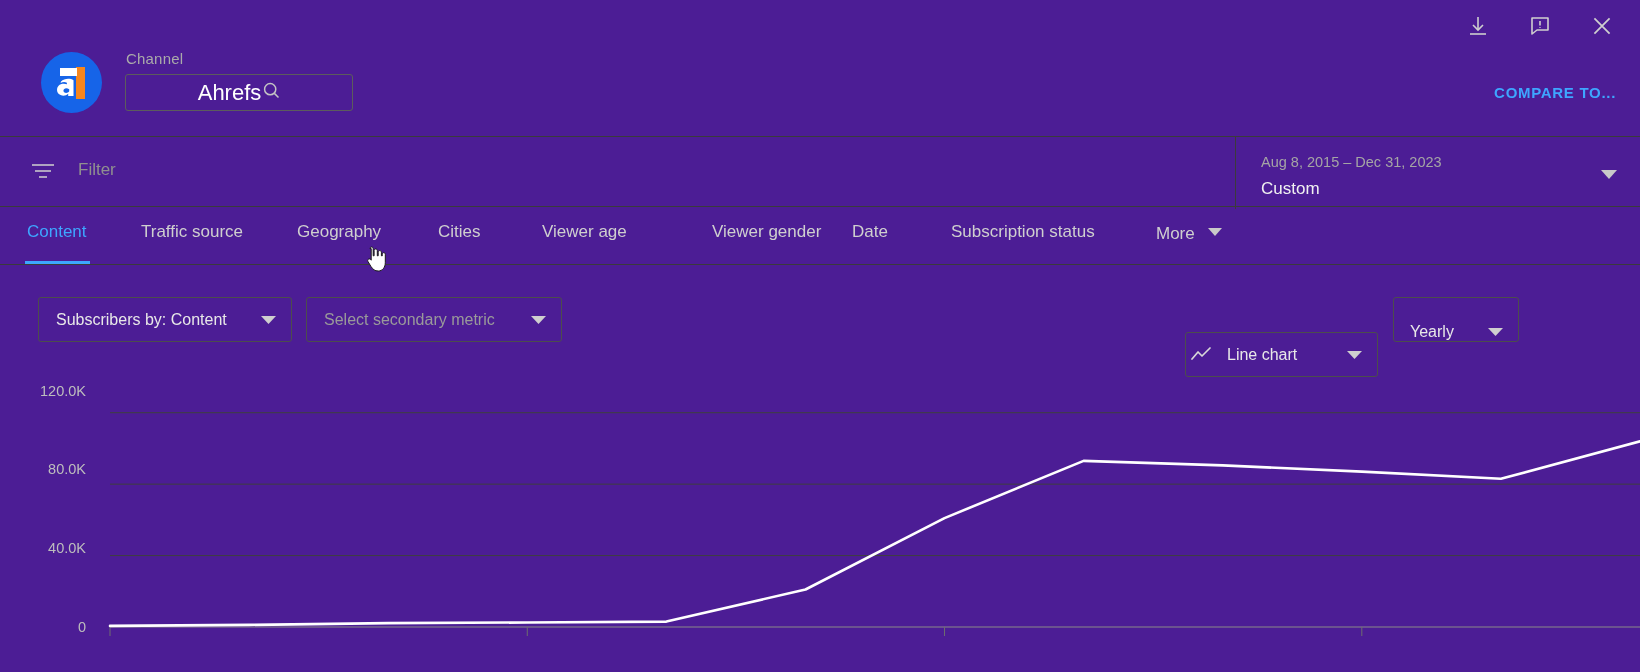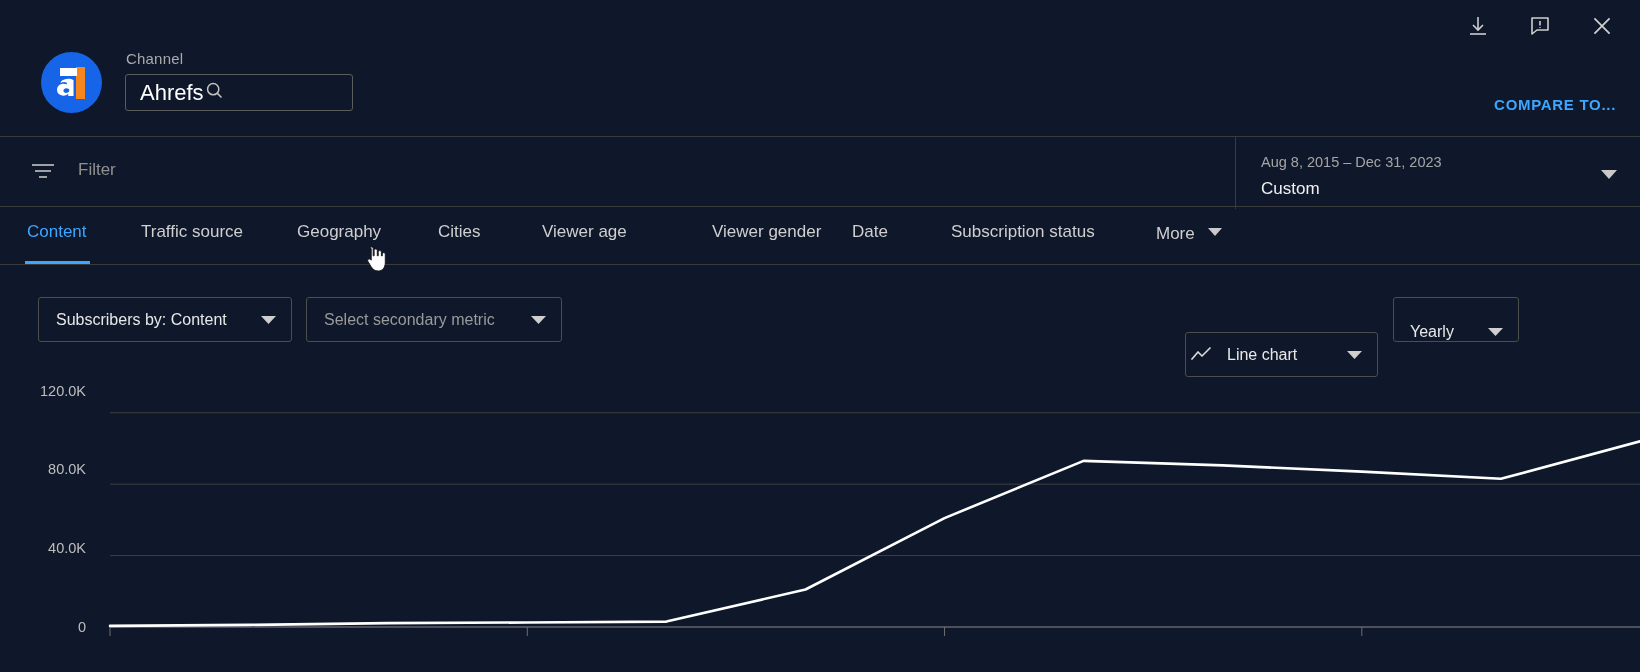--- a/index.html
+++ b/index.html
@@ -2,38 +2,38 @@
 <html><head>
 <meta charset="utf-8">
 <style>
   html,body{margin:0;padding:0;}
   body{
     width:1640px;height:672px;overflow:hidden;
     background:#282828;color:#fff;
     font-family:"Liberation Sans","DejaVu Sans",sans-serif;
     -webkit-font-smoothing:antialiased;
   }
-  .app{position:relative;width:1640px;height:672px;background:#0f172a;}
+  .app{position:relative;width:1640px;height:672px;background:#4c1d95;}
 
   
   .winbar{position:absolute;top:0;right:0;height:52px;display:flex;align-items:center;gap:30px;padding-right:22px;}
   .winbtn{width:32px;height:32px;display:flex;align-items:center;justify-content:center;cursor:pointer;}
   .winbtn svg{display:block;}
 
   
   .header{position:absolute;left:0;top:0;width:1640px;height:136px;border-bottom:1px solid #3b3b3b;}
   .logo{position:absolute;left:41px;top:52px;width:61px;height:61px;border-radius:50%;
         background:#1664e8;display:flex;align-items:center;justify-content:center;}
   .logo svg{display:block;}
   .chan-label{position:absolute;left:126px;top:50px;font-size:15px;color:#aaa;letter-spacing:.2px;}
   .chan-box{position:absolute;left:125px;top:74px;width:228px;height:37px;
             border:1px solid #5c5c5c;border-radius:3px;display:flex;align-items:center;
-            justify-content:flex-start;padding:0 12px 0 14px;box-sizing:border-box;cursor:text;}
+            justify-content:center;padding:0 12px 0 14px;box-sizing:border-box;cursor:text;}
   .chan-val{font-size:22px;color:#fff;line-height:1;}
-  .compare{position:absolute;right:24px;top:96px;font-size:15px;font-weight:600;color:#3ea6ff;
+  .compare{position:absolute;right:24px;top:84px;font-size:15px;font-weight:600;color:#3ea6ff;
            letter-spacing:.7px;cursor:pointer;text-align:center;}
 
   
   .filterrow{position:absolute;left:0;top:136px;width:1640px;height:70px;border-bottom:1px solid #3b3b3b;}
   .filter-ico{position:absolute;left:30px;top:25px;width:26px;height:20px;cursor:pointer;}
   .filter-ph{position:absolute;left:78px;top:24px;font-size:17px;color:#909090;cursor:text;}
   .daterange{position:absolute;right:0;top:0;width:404px;height:73px;border-left:1px solid #3b3b3b;cursor:pointer;}
   .dr-top{position:absolute;left:25px;top:18px;font-size:14.5px;color:#a5a5a5;}
   .dr-bot{position:absolute;left:25px;top:43px;font-size:17px;color:#f1f1f1;}
   .dr-car{position:absolute;right:22px;top:30px;}

